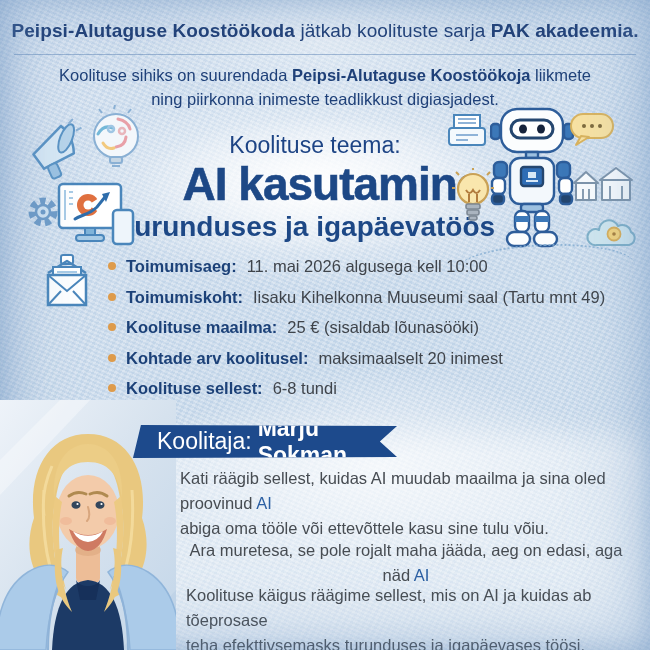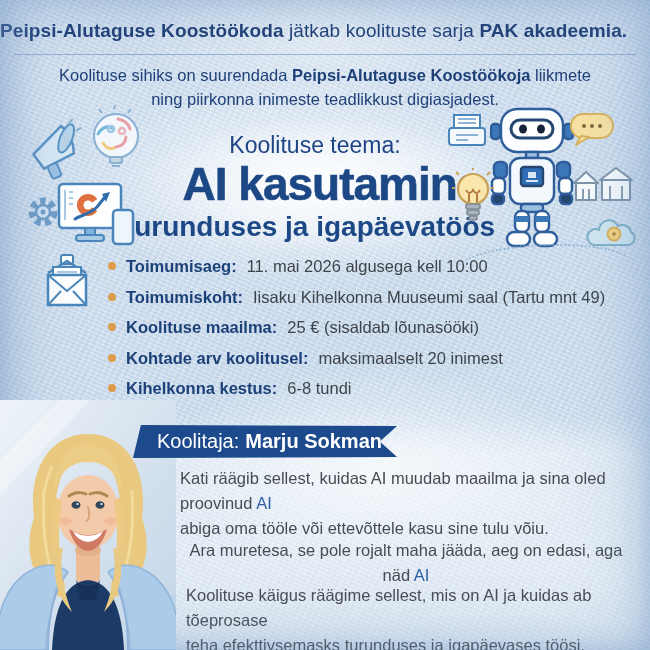--- a/index.html
+++ b/index.html
@@ -13,36 +13,36 @@
       repeating-linear-gradient(23deg, rgba(255,255,255,.16) 0 2px, rgba(158,188,220,.14) 2px 4px),
       repeating-linear-gradient(-64deg, rgba(255,255,255,.10) 0 3px, rgba(148,180,214,.10) 3px 6px),
       linear-gradient(155deg,#d6e2f0 0%,#ccdcec 55%,#d3e1ef 100%);
   }
   .poster::after{
     content:"";position:absolute;inset:0;pointer-events:none;
     box-shadow:inset 0 0 70px 10px rgba(110,150,195,.38), inset 18px 0 40px -18px rgba(95,135,185,.45), inset -14px 0 36px -16px rgba(95,135,185,.35);
   }
   .abs{position:absolute;}
   .b{font-weight:bold;}
-  .header-line{top:20px;left:0;right:0;font-size:19px;color:#1b3a72;letter-spacing:.1px;}
+  .header-line{top:20px;left:0;right:0;text-align:center;font-size:19px;color:#1b3a72;letter-spacing:.1px;}
   .divider{top:54px;left:14px;right:14px;height:1px;background:rgba(90,130,180,.5);}
   .intro{top:63px;left:30px;right:30px;text-align:center;font-size:16.5px;line-height:24px;color:#1f4078;}
   .hero-glow{left:140px;top:118px;width:360px;height:135px;background:radial-gradient(ellipse at 50% 50%, rgba(255,255,255,.85), rgba(255,255,255,0) 72%);}
   .kicker{top:132px;left:0;right:20px;text-align:center;font-size:23px;color:#1d4485;}
   .title{top:157px;left:0;right:30px;text-align:center;font-size:46px;font-weight:bold;letter-spacing:-1px;color:#1d4886;padding-left:44px;-webkit-text-stroke:.6px #1d4886;}
   .subtitle{top:211px;left:0;right:30px;text-align:center;font-size:28px;font-weight:bold;color:#1d4886;}
   .details{top:257px;left:108px;display:flex;flex-direction:column;gap:12.5px;}
   .detail-row{display:flex;align-items:flex-start;gap:10px;font-size:16.5px;line-height:18px;}
   .dot{width:8px;height:8px;border-radius:50%;background:#de9b4b;margin-top:5px;flex:none;}
   .dlabel{font-weight:bold;color:#1c4178;white-space:nowrap;}
   .dvalue{color:#3f444b;white-space:nowrap;}
   .ribbon{
     left:133px;top:425px;width:264px;height:33px;background:#1d4a8c;color:#fff;
     display:flex;align-items:center;padding-left:24px;box-sizing:border-box;
-    font-size:20px;clip-path:polygon(3% 0,100% 3%,93.5% 50%,100% 97%,0 100%);
+    font-size:23px;clip-path:polygon(3% 0,100% 3%,93.5% 50%,100% 97%,0 100%);
     box-shadow:0 2px 4px rgba(30,60,110,.3);z-index:6;
   }
   .ribbon .name{font-weight:bold;margin-left:6px;}
   .text-panel{left:172px;top:452px;width:466px;height:186px;background:rgba(255,255,255,.42);border-radius:12px;box-shadow:0 0 28px 18px rgba(255,255,255,.42);}
   .para{left:180px;width:452px;font-size:16.5px;line-height:25px;color:#474c52;}
   .para .ai{color:#2b5fa3;}
   .p1{top:466px;}
   .p2{top:538px;text-align:center;}
   .p3{top:583px;left:186px;}
   .dotted-arc{left:455px;top:244px;width:180px;height:22px;border-top:2px dotted #86aed2;border-radius:50% 50% 0 0 / 100% 100% 0 0;transform:rotate(-2deg);opacity:.85;}
@@ -227,21 +227,21 @@
       <span class="dlabel">Koolituse maailma:</span>
       <span class="dvalue">25 € (sisaldab lõunasööki)</span>
     </div>
     <div class="detail-row">
       <span class="dot"></span>
       <span class="dlabel">Kohtade arv koolitusel:</span>
       <span class="dvalue">maksimaalselt 20 inimest</span>
     </div>
     <div class="detail-row">
       <span class="dot"></span>
-      <span class="dlabel">Kihelkonna kestus:</span>
+      <span class="dlabel">Koolituse sellest:</span>
       <span class="dvalue">6-8 tundi</span>
     </div>
   </div>
 
   <div class="abs photo">
     <svg viewBox="0 0 176 250" width="176" height="250">
       <defs>
         <linearGradient id="bgg" x1="0" y1="0" x2="1" y2="1">
           <stop offset="0" stop-color="#eef3f9"></stop>
             <stop offset="0.5" stop-color="#d6e2ee"></stop>

